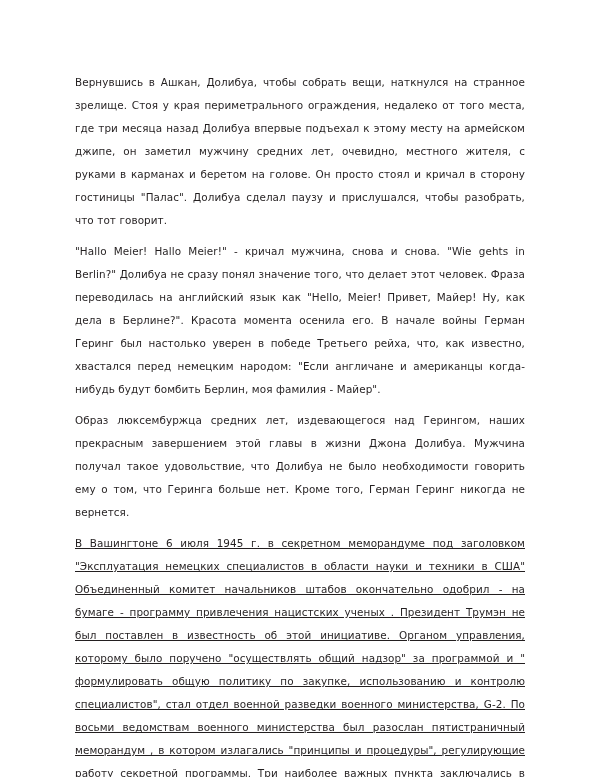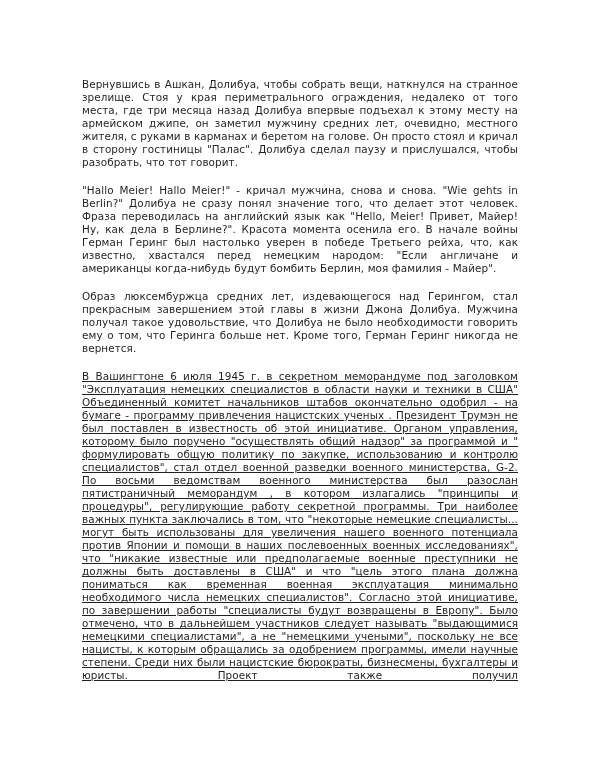--- a/index.html
+++ b/index.html
@@ -22,26 +22,26 @@
     height: 777px;
     background: #ffffff;
   }
   .text-body {
     position: absolute;
     left: 67px;
     top: 63px;
     width: 466px;
   }
   .para {
-    margin: 15px;
+    margin: 8px;
     padding: 0;
     text-align: justify;
     text-justify: inter-word;
     font-size: 10.4px;
-    line-height: 13px;
+    line-height: 23px;
     color: #231f20;
     letter-spacing: 0.08px;
     word-spacing: 0.1px;
     -webkit-font-smoothing: antialiased;
   }
   .para:last-child {
     text-align: justify;
     text-decoration: underline;
   }
   
@@ -61,18 +61,18 @@
   }
 </style>
 </head>
 <body>
 
 <div class="page">
 
   <div class="text-body">
     <p class="para">Вернувшись в Ашкан, Долибуа, чтобы собрать вещи, наткнулся на странное зрелище. Стоя у края периметрального ограждения, недалеко от того места, где три месяца назад Долибуа впервые подъехал к этому месту на армейском джипе, он заметил мужчину средних лет, очевидно, местного жителя, с руками в карманах и беретом на голове. Он просто стоял и кричал в сторону гостиницы "Палас". Долибуа сделал паузу и прислушался, чтобы разобрать, что тот говорит.</p>
     <p class="para">"Hallo Meier! Hallo Meier!" - кричал мужчина, снова и снова. "Wie gehts in Berlin?" Долибуа не сразу понял значение того, что делает этот человек. Фраза переводилась на английский язык как "Hello, Meier! Привет, Майер! Ну, как дела в Берлине?". Красота момента осенила его. В начале войны Герман Геринг был настолько уверен в победе Третьего рейха, что, как известно, хвастался перед немецким народом: "Если англичане и американцы когда-нибудь будут бомбить Берлин, моя фамилия - Майер".</p>
-    <p class="para">Образ люксембуржца средних лет, издевающегося над Герингом, стал прекрасным завершением этой главы в жизни Джона Долибуа. Мужчина получал такое удовольствие, что Долибуа не было необходимости говорить ему о том, что Геринга больше нет. Кроме того, Герман Геринг никогда не вернется.</p>
+    <p class="para">Образ люксембуржца средних лет, издевающегося над Герингом, наших прекрасным завершением этой главы в жизни Джона Долибуа. Мужчина получал такое удовольствие, что Долибуа не было необходимости говорить ему о том, что Геринга больше нет. Кроме того, Герман Геринг никогда не вернется.</p>
     <p class="para full-justify">В Вашингтоне 6 июля 1945 г. в секретном меморандуме под заголовком "Эксплуатация немецких специалистов в области науки и техники в США" Объединенный комитет начальников штабов окончательно одобрил - на бумаге - программу привлечения нацистских ученых . Президент Трумэн не был поставлен в известность об этой инициативе. Органом управления, которому было поручено "осуществлять общий надзор" за программой и " формулировать общую политику по закупке, использованию и контролю специалистов", стал отдел военной разведки военного министерства, G-2. По восьми ведомствам военного министерства был разослан пятистраничный меморандум , в котором излагались "принципы и процедуры", регулирующие работу секретной программы. Три наиболее важных пункта заключались в том, что "некоторые немецкие специалисты... могут быть использованы для увеличения нашего военного потенциала против Японии и помощи в наших послевоенных военных исследованиях", что "никакие известные или предполагаемые военные преступники не должны быть доставлены в США" и что "цель этого плана должна пониматься как временная военная эксплуатация минимально необходимого числа немецких специалистов". Согласно этой инициативе, по завершении работы "специалисты будут возвращены в Европу". Было отмечено, что в дальнейшем участников следует называть "выдающимися немецкими специалистами", а не "немецкими учеными", поскольку не все нацисты, к которым обращались за одобрением программы, имели научные степени. Среди них были нацистские бюрократы, бизнесмены, бухгалтеры и юристы. Проект также получил</p>
   </div>
 
 
 </div>
 
 </body></html>

